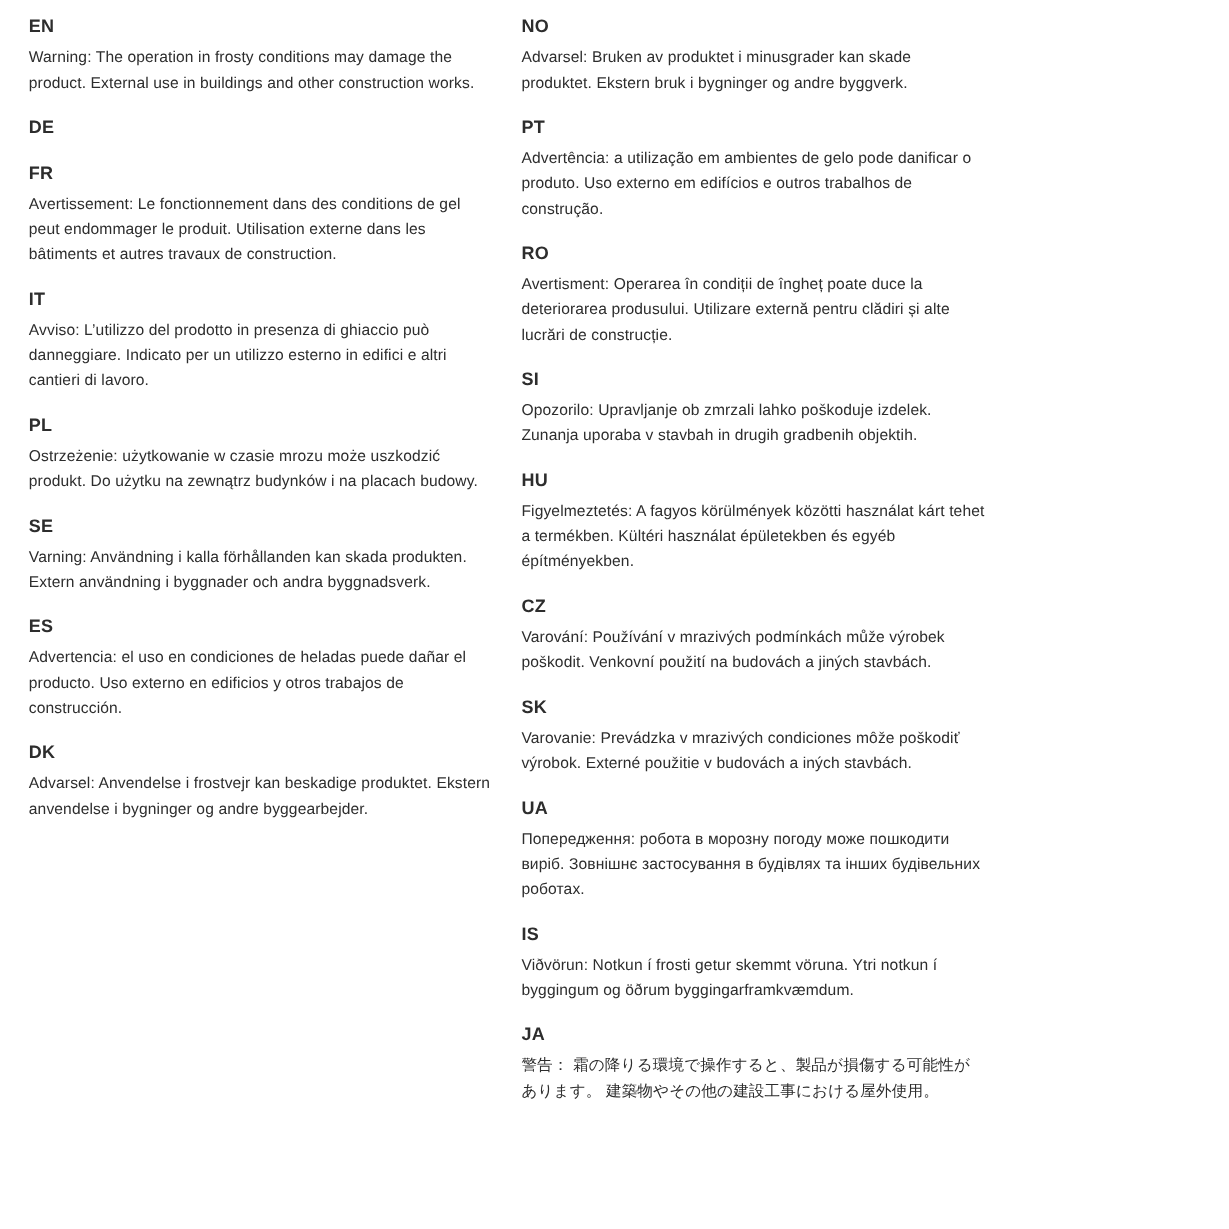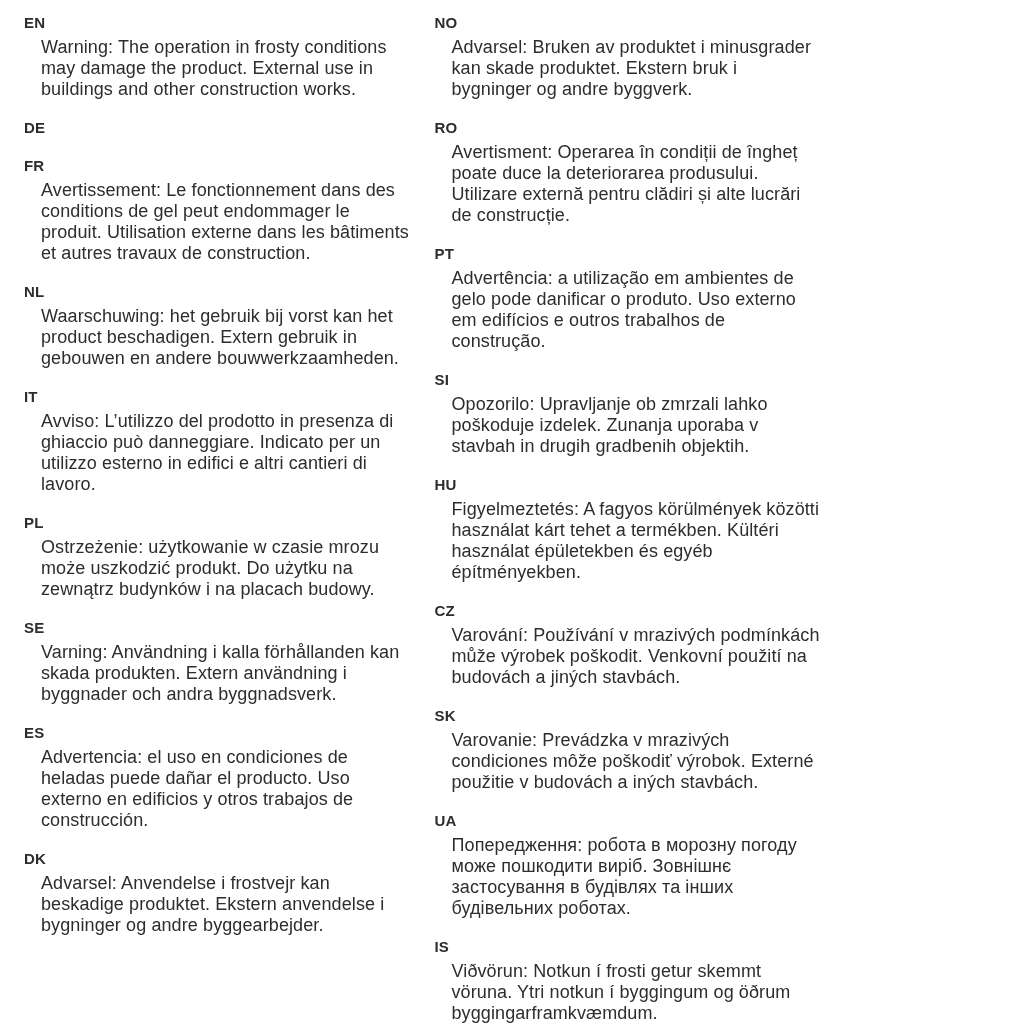--- a/index.html
+++ b/index.html
@@ -30,45 +30,40 @@
     margin-bottom: 18px;
   }
   .code {
     font-weight: bold;
     font-size: 15px;
     line-height: 20px;
     margin-bottom: 4px;
     letter-spacing: 0.2px;
   }
   .text {
-    font-size: 18px;
+    font-size: 13px;
     line-height: 21px;
     letter-spacing: 0.1px;
-    margin-left: 17px;
   }
 </style>
 </head>
 <body>
 
 <div class="page">
   <div class="column">
       <div class="entry">
         <div class="code">EN</div>
         <div class="text">Warning: The operation in frosty conditions may damage the product. External use in buildings and other construction works.</div>
       </div>
       <div class="entry">
         <div class="code">DE</div>
       </div>
       <div class="entry">
         <div class="code">FR</div>
         <div class="text">Avertissement: Le fonctionnement dans des conditions de gel peut endommager le produit. Utilisation externe dans les bâtiments et autres travaux de construction.</div>
-      </div>
-      <div class="entry">
-        <div class="code">NL</div>
-        <div class="text">Waarschuwing: het gebruik bij vorst kan het product beschadigen. Extern gebruik in gebouwen en andere bouwwerkzaamheden.</div>
       </div>
       <div class="entry">
         <div class="code">IT</div>
         <div class="text">Avviso: L’utilizzo del prodotto in presenza di ghiaccio può danneggiare. Indicato per un utilizzo esterno in edifici e altri cantieri di lavoro.</div>
       </div>
       <div class="entry">
         <div class="code">PL</div>
         <div class="text">Ostrzeżenie: użytkowanie w czasie mrozu może uszkodzić produkt. Do użytku na zewnątrz budynków i na placach budowy.</div>
       </div>
       <div class="entry">
@@ -83,26 +78,26 @@
         <div class="code">DK</div>
         <div class="text">Advarsel: Anvendelse i frostvejr kan beskadige produktet. Ekstern anvendelse i bygninger og andre byggearbejder.</div>
       </div>
     </div>
   <div class="column">
       <div class="entry">
         <div class="code">NO</div>
         <div class="text">Advarsel: Bruken av produktet i minusgrader kan skade produktet. Ekstern bruk i bygninger og andre byggverk.</div>
       </div>
       <div class="entry">
+        <div class="code">PT</div>
+        <div class="text">Advertência: a utilização em ambientes de gelo pode danificar o produto. Uso externo em edifícios e outros trabalhos de construção.</div>
+      </div>
+      <div class="entry">
         <div class="code">RO</div>
         <div class="text">Avertisment: Operarea în condiții de îngheț poate duce la deteriorarea produsului. Utilizare externă pentru clădiri și alte lucrări de construcție.</div>
-      </div>
-      <div class="entry">
-        <div class="code">PT</div>
-        <div class="text">Advertência: a utilização em ambientes de gelo pode danificar o produto. Uso externo em edifícios e outros trabalhos de construção.</div>
       </div>
       <div class="entry">
         <div class="code">SI</div>
         <div class="text">Opozorilo: Upravljanje ob zmrzali lahko poškoduje izdelek. Zunanja uporaba v stavbah in drugih gradbenih objektih.</div>
       </div>
       <div class="entry">
         <div class="code">HU</div>
         <div class="text">Figyelmeztetés: A fagyos körülmények közötti használat kárt tehet a termékben. Kültéri használat épületekben és egyéb építményekben.</div>
       </div>
       <div class="entry">

